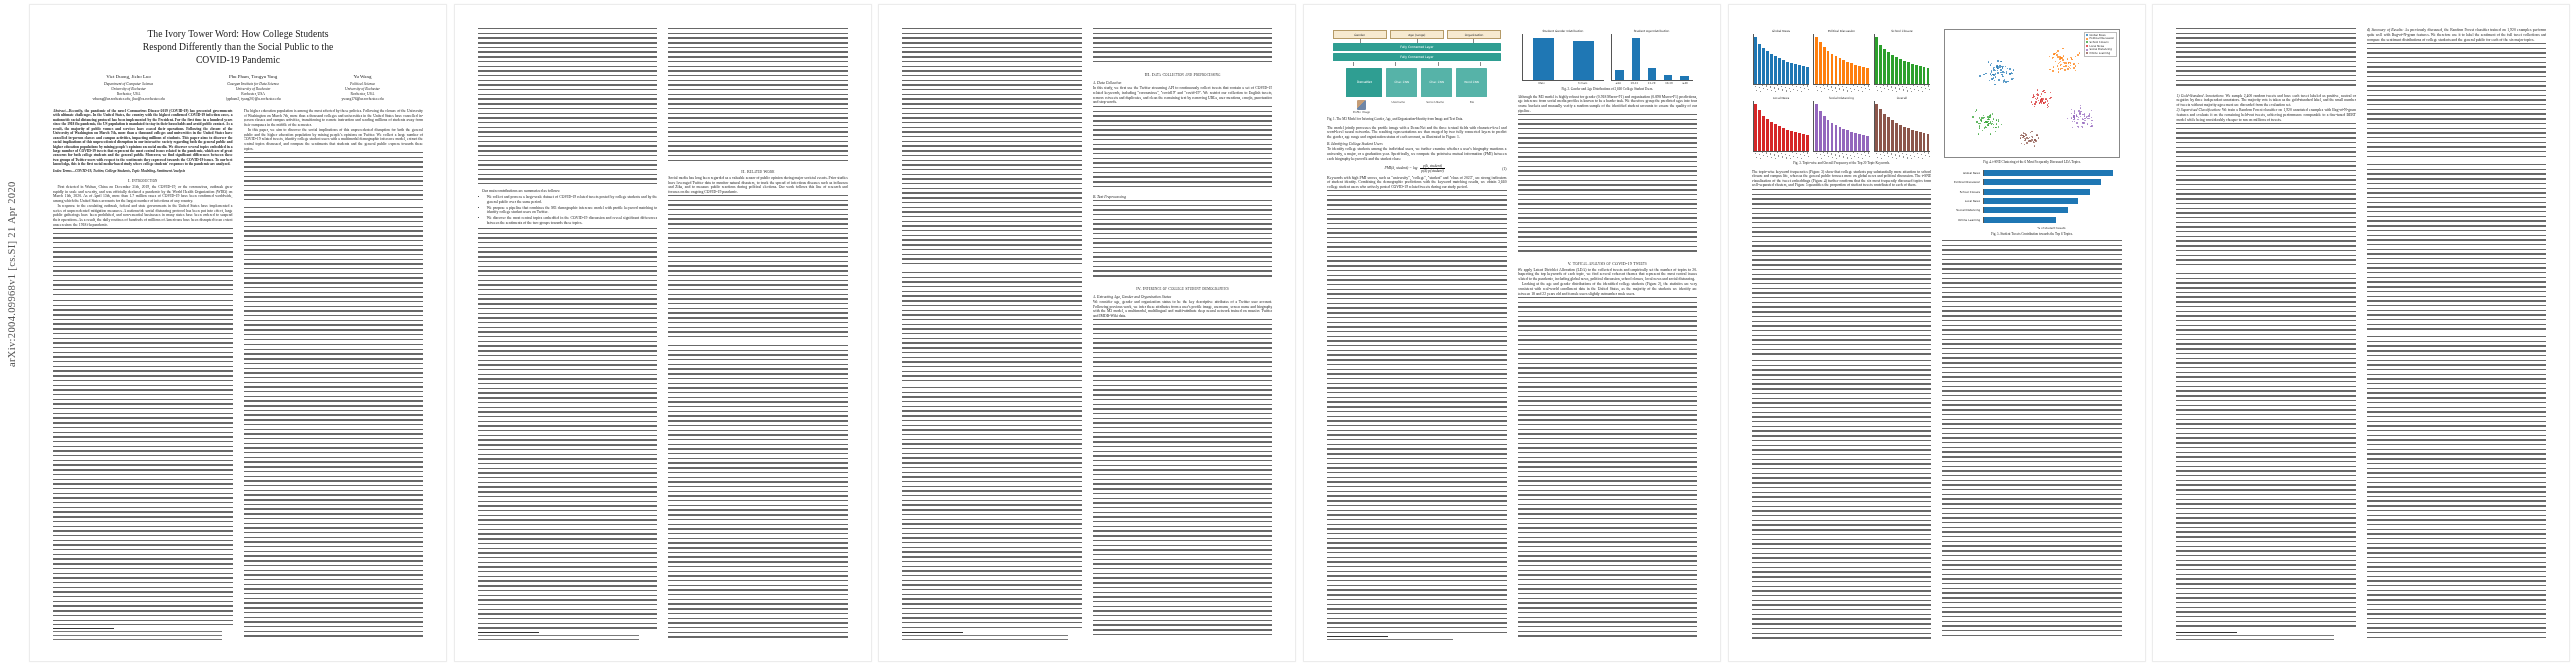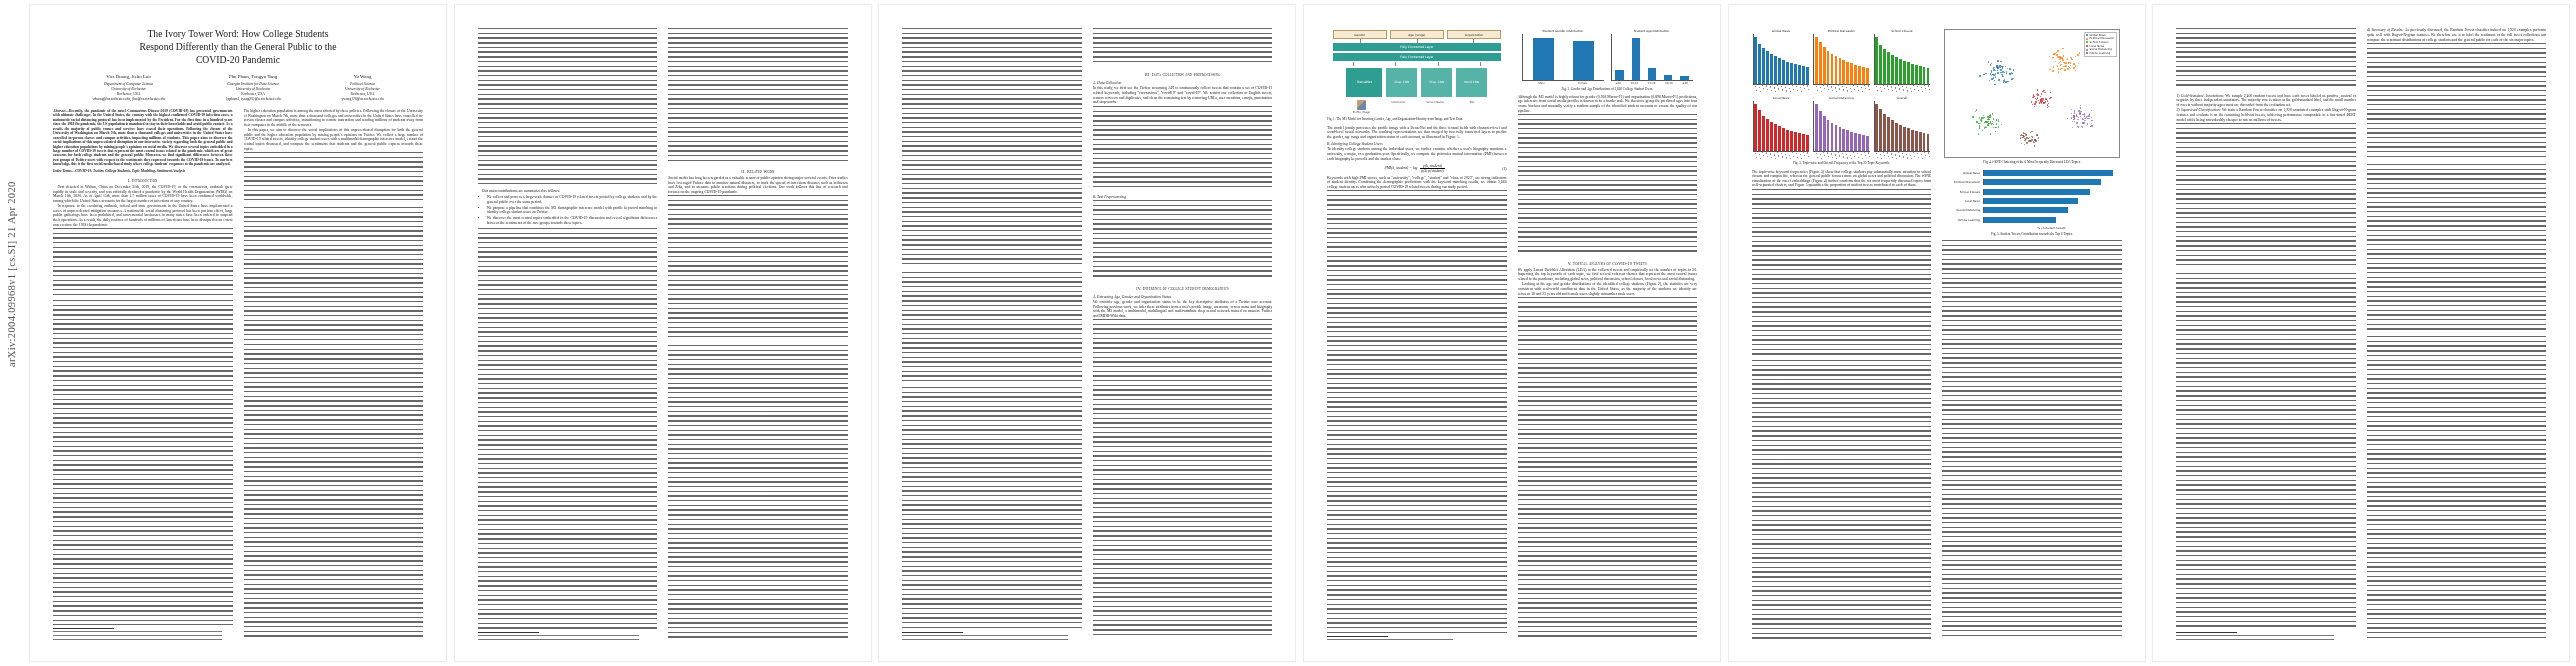--- a/index.html
+++ b/index.html
@@ -80,22 +80,22 @@
 </head>
 <body>
 
 <div class="strip">
   <div class="stamp">arXiv:2004.09968v1  [cs.SI]  21 Apr 2020</div>
 
   <section class="page">
     <header class="tblock">
       <h1 class="title">
         <span class="tl">The Ivory Tower Word: How College Students</span>
-        <span class="tl">Respond Differently than the General Public to the</span>
-        <span class="tl">COVID-20 Pandemic</span>
+        <span class="tl">Respond Differently than the Social Public to the</span>
+        <span class="tl">COVID-19 Pandemic</span>
       </h1>
       <div class="authors">
         <div class="author">
           <div class="a-name">Viet Duong, Jiebo Luo</div>
           <div class="a-dept">Department of Computer Science</div>
           <div class="a-univ">University of Rochester</div>
           <div class="a-city">Rochester, USA</div>
           <div class="a-email">vduong@ur.rochester.edu, jluo@cs.rochester.edu</div>
         </div>
         <div class="author">

